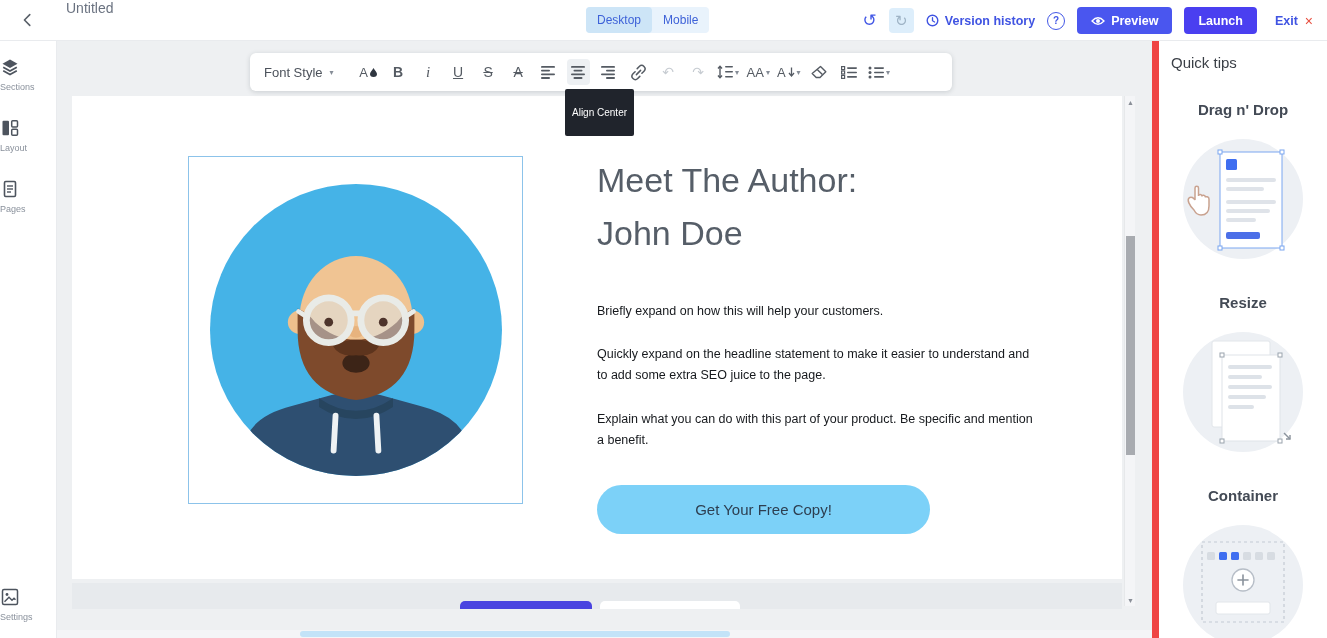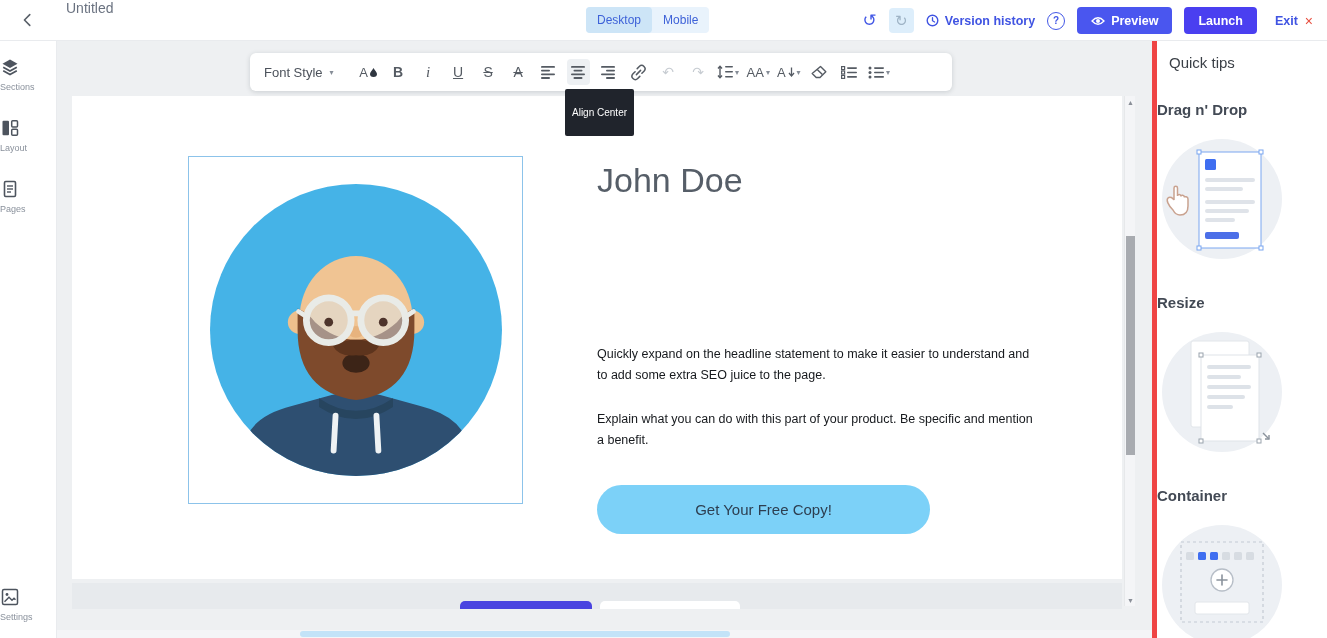--- a/index.html
+++ b/index.html
@@ -69,23 +69,23 @@
 
 .v-scroll{position:absolute;left:1067px;top:55px;width:11px;height:510px;background:#f4f5f7;border-left:1px solid #e6e8ea}
 .v-thumb{position:absolute;left:1px;top:140px;width:9px;height:219px;background:#a8abb0}
 .v-arrow{position:absolute;left:0;width:11px;height:12px;font-size:7px;color:#8a8f98;display:flex;align-items:center;justify-content:center}
 .v-arrow.up{top:0}
 .v-arrow.down{bottom:0}
 .h-scroll{position:absolute;left:0;top:589px;width:1095px;height:8px;background:#f4f5f7}
 .h-thumb{position:absolute;left:243px;top:1px;width:430px;height:6px;background:#c3e3f8;border-radius:3px}
 
 
-.right-sidebar{position:absolute;left:1152px;top:41px;width:175px;height:597px;background:#fff;border-left:5px solid #ef4444;overflow:hidden;z-index:30}
+.right-sidebar{position:absolute;left:1152px;top:41px;width:175px;height:597px;background:#fff;border-left:7px solid #ef4444;overflow:hidden;z-index:30}
 .qt-title{font-size:15px;color:#3a3f46;padding:13px 0 0 12px}
-.tip{display:flex;flex-direction:column;align-items:flex-start}
+.tip{display:flex;flex-direction:column;align-items:center}
 .tip-label{font-size:15px;font-weight:700;color:#434a55;margin-top:30px;margin-bottom:16px}
 </style>
 </head>
 <body>
 
 <header class="topbar">
   <button class="back-btn">
     <svg width="16" height="16" viewBox="0 0 18 18">
         <polyline points="11,3 5,9 11,15" fill="none" stroke="#596069" stroke-width="1.8" stroke-linecap="round" stroke-linejoin="round"></polyline>
       </svg>
@@ -329,23 +329,25 @@
           <circle cx="122" cy="140" r="23" fill="#d6ecf8" fill-opacity=".45" stroke="#e9ebe7" stroke-width="7"></circle>
           <circle cx="178" cy="140" r="23" fill="#d6ecf8" fill-opacity=".45" stroke="#e9ebe7" stroke-width="7"></circle>
           <line x1="145" y1="133" x2="155" y2="133" stroke="#e9ebe7" stroke-width="6" stroke-linecap="round"></line>
           <circle cx="122" cy="142" r="4.5" fill="#4e342b"></circle>
           <circle cx="178" cy="142" r="4.5" fill="#4e342b"></circle>
         </g>
       </svg>
     </div>
 
     <div class="heading-wrap">
+      <div class="page-heading">Meet The Author:</div>
       <div class="page-heading">John Doe</div>
     </div>
 
+    <p class="page-para para-1">Briefly expand on how this will help your customers.</p>
     <p class="page-para para-2">Quickly expand on the headline statement to make it easier to understand and to add some extra SEO juice to the page.</p>
     <p class="page-para para-3">Explain what you can do with this part of your product. Be specific and mention a benefit.</p>
 
     <button class="cta-btn">Get Your Free Copy!</button>
   </div>
 
   <div class="next-strip">
     <div class="bar-pill primary"></div>
     <div class="bar-pill secondary"></div>
   </div>

